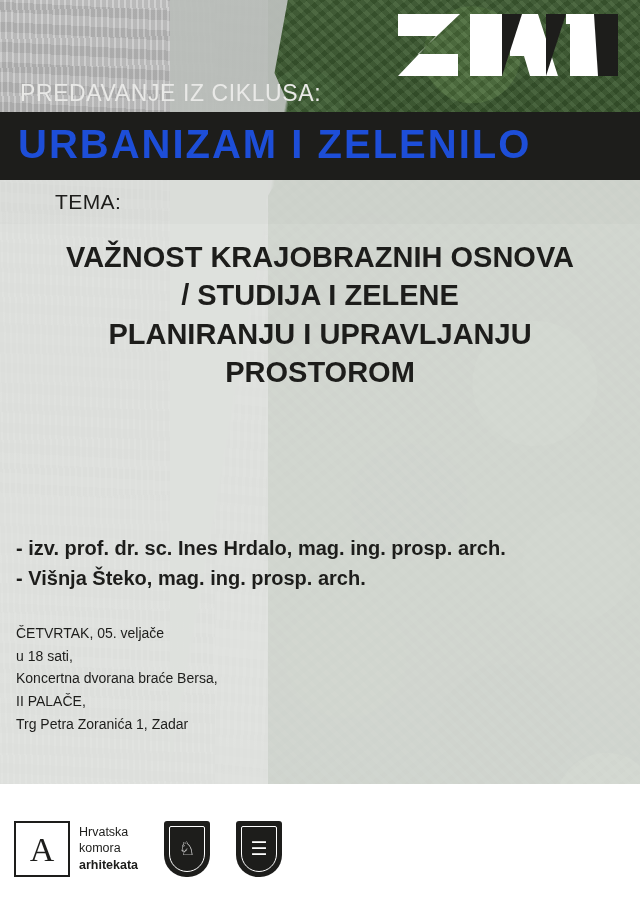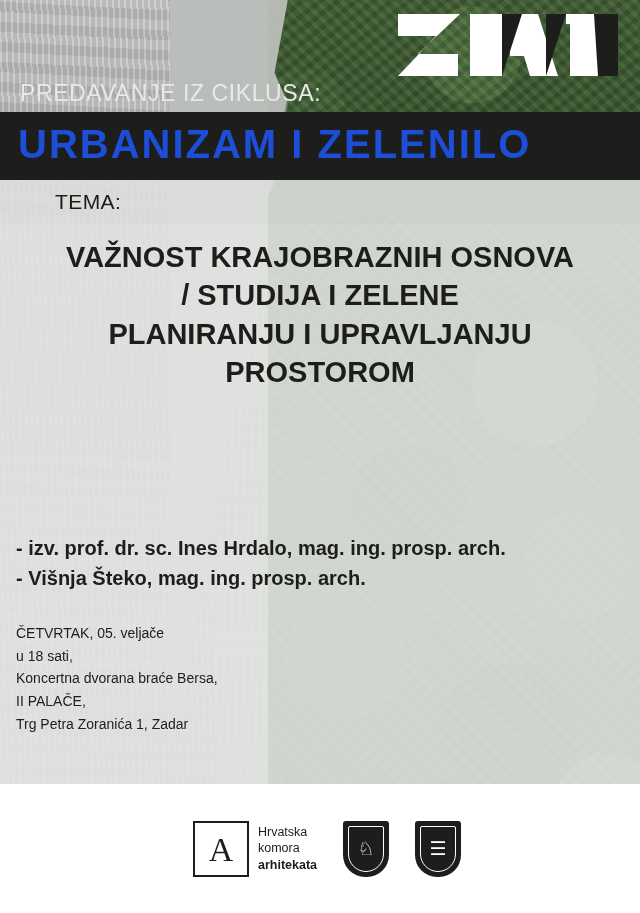--- a/index.html
+++ b/index.html
@@ -199,21 +199,20 @@
     left: 0;
     top: 784px;
     width: 640px;
     height: 129px;
     z-index: 8;
     display: flex;
     align-items: center;
     gap: 26px;
     padding-left: 14px;
     box-sizing: border-box;
-    justify-content: center;
   }
   .hka {
     display: flex;
     align-items: center;
     gap: 9px;
   }
   .hka-mark {
     width: 52px;
     height: 52px;
     border: 2px solid #1d1d1b;

